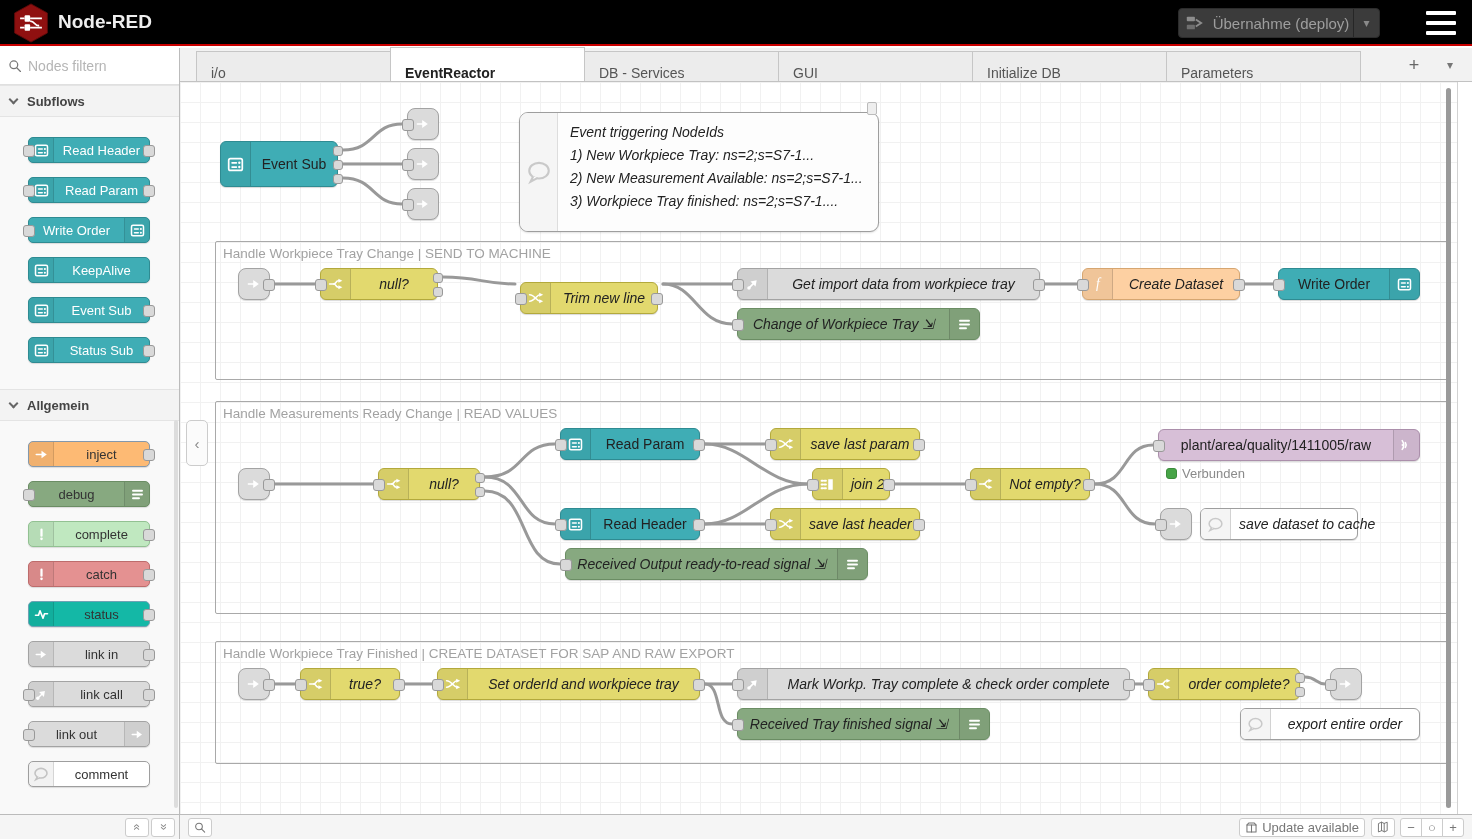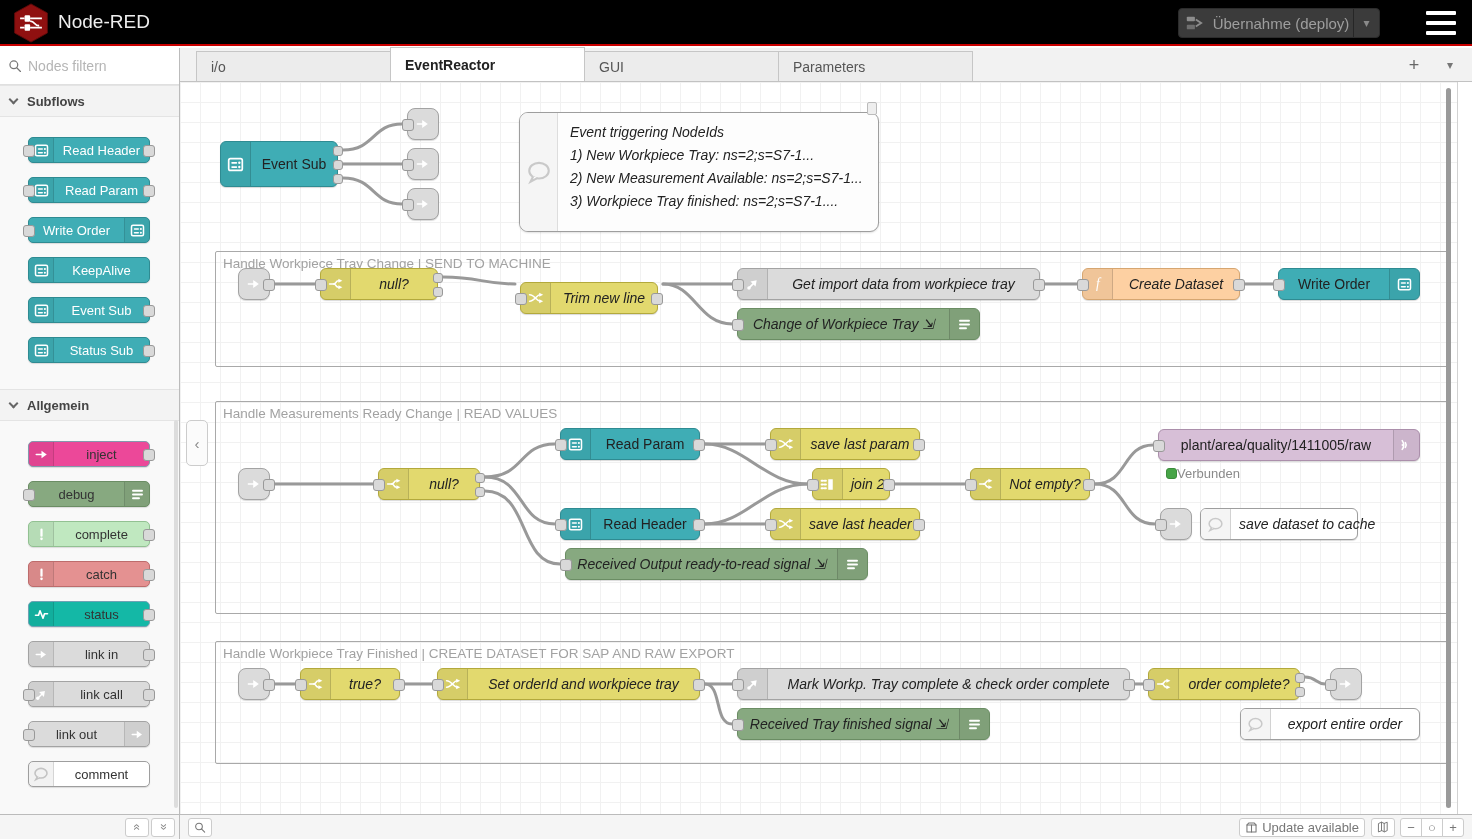--- a/index.html
+++ b/index.html
@@ -2,21 +2,21 @@
 <html><head>
 <meta charset="utf-8">
 <style>
   *{margin:0;padding:0;box-sizing:border-box}
   html,body{width:1472px;height:839px;overflow:hidden;font-family:"Liberation Sans",sans-serif}
   .app{position:relative;width:1472px;height:839px;background:#fff}
 
   
   .hdr{position:absolute;left:0;top:0;width:100%;height:46px;background:#000;border-bottom:2px solid #c90000}
   .logo{position:absolute;left:12px;top:3px;width:38px;height:40px}
-  .hdr-title{position:absolute;left:58px;top:11px;color:#eee;font-size:19px;font-weight:normal}
+  .hdr-title{position:absolute;left:58px;top:11px;color:#eee;font-size:19px;font-weight:bold}
   .deploy{position:absolute;right:92px;top:8px;width:202px;height:30px;background:#3b3b3b;border:1px solid #2c2c2c;border-radius:4px;display:flex;align-items:center;color:#9e9e9e;font-size:15px}
   .deploy .dlabel{flex:1;text-align:center}
   .deploy .dcaret{width:26px;text-align:center;border-left:1px solid #262626;color:#8a8a8a;font-size:12px;line-height:28px}
   .deploy .dicon{width:30px;display:flex;justify-content:center}
   .burger{position:absolute;right:16px;top:11px;width:30px;height:24px;display:flex;flex-direction:column;justify-content:space-between;cursor:pointer}
   .burger i{display:block;height:4px;background:#fff;border-radius:1px}
 
   
   .sidebar{position:absolute;left:0;top:48px;width:180px;bottom:25px;background:#f9f9f9;border-right:1px solid #bbb;overflow:hidden}
   .search{height:37px;border-bottom:1px solid #e0e0e0;background:#fff;display:flex;align-items:center;padding:0 8px;gap:6px}
@@ -31,21 +31,21 @@
   .pn.ic-r .ic{border-right:0;border-left:1px solid rgba(0,0,0,.12);border-radius:0 4px 4px 0}
   .pn .lb{flex:1;text-align:center;white-space:nowrap;overflow:hidden}
   .pal-thumb{position:absolute;right:1px;top:372px;height:388px;width:4px;background:#ddd;border-radius:2px}
   .side-footer{position:absolute;left:0;bottom:0;width:180px;height:25px;background:#f5f5f5;border-top:1px solid #bbb;border-right:1px solid #bbb;display:flex;align-items:center;justify-content:flex-end;gap:2px;padding-right:4px}
   .sfb{width:24px;height:19px;border:1px solid #ccc;border-radius:3px;background:#fff;color:#888;font-size:12px;display:flex;align-items:center;justify-content:center;cursor:pointer}
   .sfb span{display:inline-block}
   .rot90{transform:rotate(90deg)}.rotm90{transform:rotate(-90deg)}
 
   
   .tabbar{position:absolute;left:180px;top:48px;right:0;height:34px;background:#f2f2f2;border-bottom:1px solid #c2c2c2;display:flex;align-items:flex-end;padding-left:16px}
-  .tab{width:195px;height:30px;margin-right:-1px;background:#ececec;border:1px solid #c6c6c6;border-bottom:0;display:flex;align-items:center;padding:0 14px;font-size:14px;color:#555;cursor:pointer}
+  .tab{width:195px;height:30px;margin-right:-1px;background:#ececec;border:1px solid #c6c6c6;border-bottom:0;display:flex;align-items:flex-end;padding:0 14px;font-size:14px;color:#555;cursor:pointer}
   .tab.active{background:#fff;height:34px;font-weight:bold;color:#222;position:relative;z-index:2}
   .tb-btn{position:absolute;bottom:4px;width:28px;height:24px;display:flex;align-items:center;justify-content:center;color:#666;font-size:18px;cursor:pointer}
   .tb-add{right:44px}
   .tb-menu{right:8px;font-size:12px;color:#777}
 
   
   .canvas{position:absolute;left:180px;top:82px;right:0;bottom:25px;background:#fff;overflow:hidden;
     background-image:linear-gradient(#f1f1f1 1px,transparent 1px),linear-gradient(90deg,#f1f1f1 1px,transparent 1px);
     background-size:20px 20px}
   .wires{position:absolute;left:0;top:0;z-index:1}
@@ -62,30 +62,30 @@
   .has-in::before{content:"";left:-6px;top:50%;margin-top:-5px}
   .has-out::after{content:"";right:-6px;top:50%;margin-top:-5px}
   .port{display:block}
   .c-subflow{background:#3fadb5;border-color:#2f8b92}
   .c-yellow{background:#e2d96e;border-color:#b3a93c}
   .c-func{background:#fdd0a2;border-color:#d6a671}
   .c-link{background:#dbdbdb;border-color:#a3a3a3}
   .c-debug{background:#87a980;border-color:#6b8d64}
   .c-mqtt{background:#d7bfd7;border-color:#ab8fab}
   .c-comment{background:#fff;border-color:#9e9e9e}
-  .c-inject{background:#ec4899;border-color:#8398ac}
+  .c-inject{background:#fdba74;border-color:#8398ac}
   .c-complete{background:#c0e8c0;border-color:#92c192}
   .c-catch{background:#e49191;border-color:#bd6c6c}
   .c-status{background:#14b8a6;border-color:#6da2b4}
   .sidebar .c-subflow{color:#fff}
   .note{position:absolute;left:339px;top:30px;width:360px;height:120px;background:#fdfdfd;border:1px solid #9e9e9e;border-radius:9px;display:flex;z-index:3;box-shadow:0 1px 2px rgba(0,0,0,.12)}
   .note .nic{width:38px;border-right:1px solid #ddd;background:#f5f5f5;border-radius:8px 0 0 8px;display:flex;align-items:center;justify-content:center}
   .note .nlines{flex:1;padding:8px 0 0 12px;font-size:14px;font-style:italic;color:#222;line-height:23px;white-space:nowrap;overflow:hidden}
   .note-badge{position:absolute;left:687px;top:20px;width:10px;height:13px;border:1px solid #bbb;border-radius:2px;background:#eee;z-index:4}
-  .mstatus{position:absolute;left:986px;top:384px;display:flex;align-items:center;font-size:13px;color:#8a8a8a;z-index:3}
+  .mstatus{position:absolute;left:986px;top:384px;display:flex;align-items:center;gap:5px;font-size:13px;color:#8a8a8a;z-index:3}
   .mdot{width:11px;height:11px;border-radius:3px;background:#47a447;border:1px solid #3c8c3c}
   .ptoggle{position:absolute;left:6px;top:338px;width:22px;height:46px;background:#fbfbfb;border:1px solid #ccc;border-radius:5px;display:flex;align-items:center;justify-content:center;color:#888;font-size:15px;z-index:5;cursor:pointer}
   .vgutter{position:absolute;right:0;top:0;bottom:0;width:15px;background:#fff;border-left:1px solid #d2d2d2;z-index:6}
   .vthumb{position:absolute;right:21px;top:6px;bottom:6px;width:5px;background:#9a9a9a;border-radius:3px;z-index:7}
 
   
   .wfooter{position:absolute;left:180px;right:0;bottom:0;height:25px;background:#f5f5f5;border-top:1px solid #bbb;display:flex;align-items:center;padding:0 8px;gap:6px}
   .wfb{height:19px;border:1px solid #ccc;border-radius:3px;background:#fff;color:#777;font-size:13px;display:flex;align-items:center;justify-content:center;padding:0 5px;cursor:pointer}
   .wf-spacer{flex:1}
   .zoomgrp{display:flex}
@@ -310,21 +310,27 @@
   </div>
 
   <div class="tabbar">
     <div class="tab">
         <span>i/o</span>
       </div>
     <div class="tab active">
         <span>EventReactor</span>
       </div>
     <div class="tab">
+        <span>DB - Services</span>
+      </div>
+    <div class="tab">
         <span>GUI</span>
+      </div>
+    <div class="tab">
+        <span>Initialize DB</span>
       </div>
     <div class="tab">
         <span>Parameters</span>
       </div>
     <div class="tb-btn tb-add">
         <span>+</span>
       </div>
     <div class="tb-btn tb-menu">
         <span>▾</span>
       </div>
@@ -409,21 +415,21 @@
         </div>
       <div class="nlines">
         <div>Event triggering NodeIds</div>
         <div>1) New Workpiece Tray: ns=2;s=S7-1...</div>
         <div>2) New Measurement Available: ns=2;s=S7-1...</div>
         <div>3) Workpiece Tray finished: ns=2;s=S7-1....</div>
       </div>
     </div>
     <div class="note-badge"></div>
 
-    <div class="group" style="left:35px;top:169px;width:1233px;height:116px">
+    <div class="group" style="left:35px;top:159px;width:1233px;height:139px">
       <span class="gtitle">Handle Workpiece Tray Change | SEND TO MACHINE</span>
     </div>
     <div class="sq has-out" style="left:58px;top:186px">
         <svg class="ig" width="16" height="16" viewBox="0 0 20 20">
           <path d="M3 10h7"></path>
           <path d="M9 5l7 5-7 5z" fill="#fff" stroke="none"></path>
         </svg>
       </div>
     <div class="node c-yellow has-in" style="left:140px;top:186px;width:118px">
       <span class="ic">

